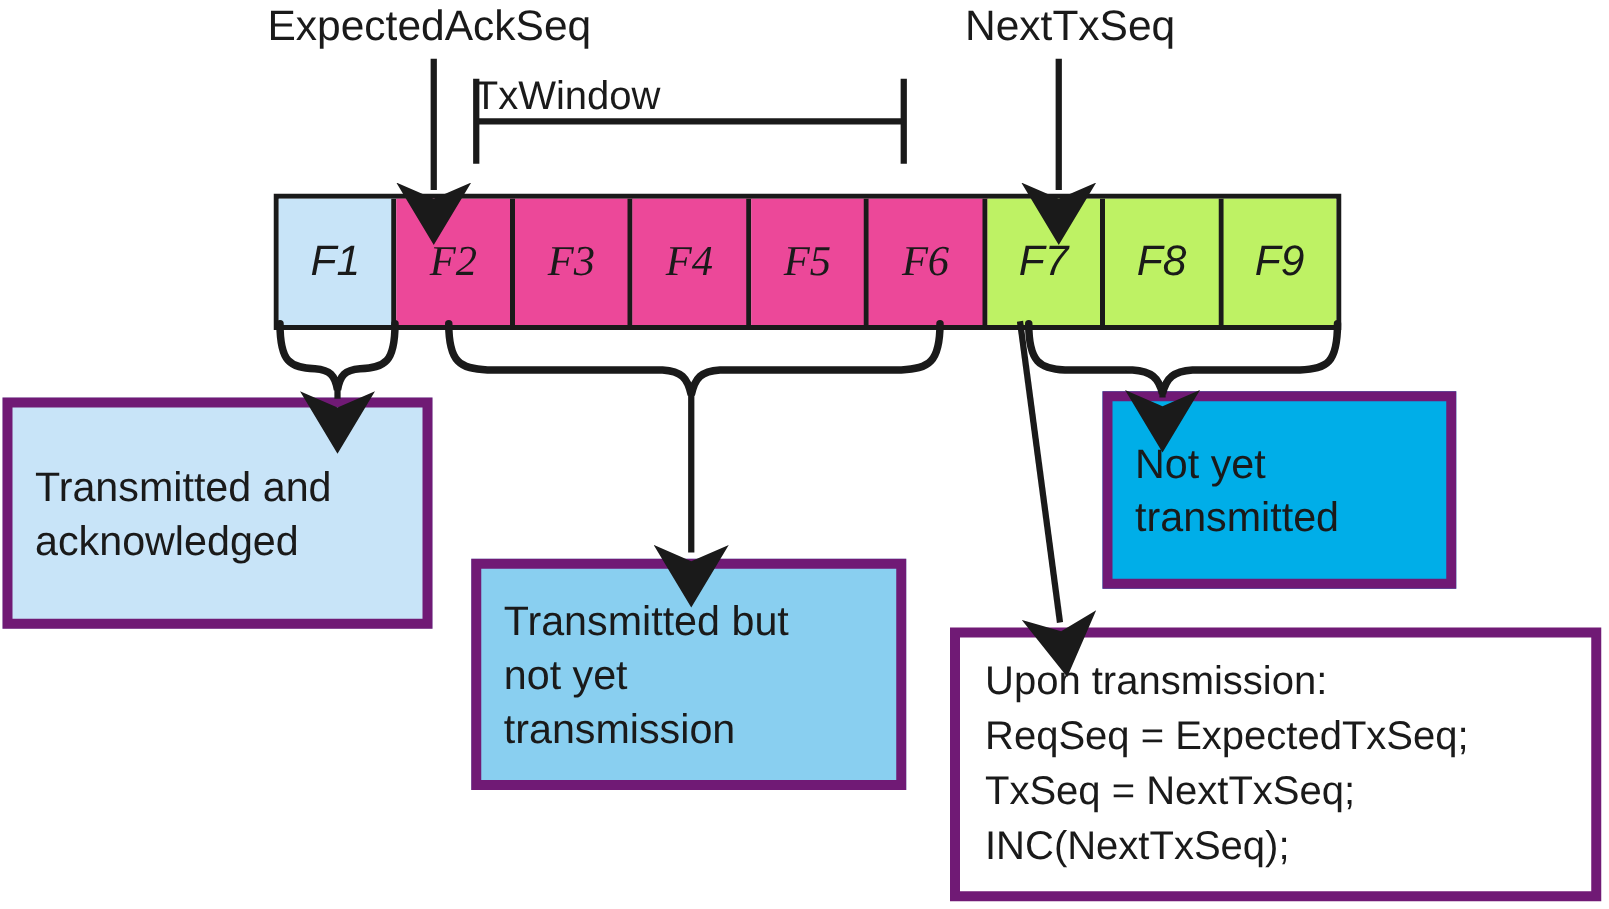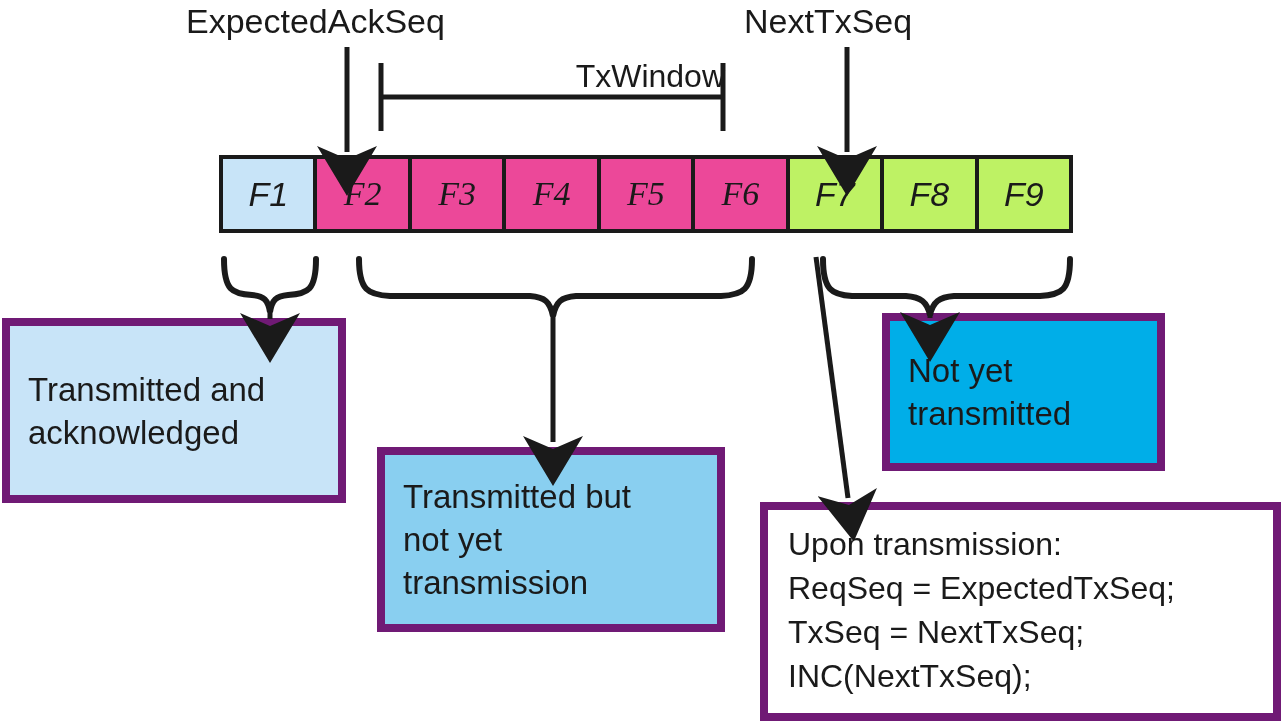--- a/index.html
+++ b/index.html
@@ -26,41 +26,42 @@
     pointer-events: none;
   }
 
   
   .ptr-label {
     position: absolute;
     font-size: 34px;
     line-height: 38px;
     color: #1a1a1a;
     white-space: nowrap;
+    margin-left: 28px;
   }
   #lbl-expectedackseq { left: 186px; top: 2px; }
   #lbl-nexttxseq      { left: 744px; top: 2px; }
 
   .window-label {
     position: absolute;
     font-size: 32px;
     line-height: 36px;
     color: #1a1a1a;
     white-space: nowrap;
-    text-align: right;
+    text-align: left;
   }
   #lbl-txwindow { left: 379px; top: 58px; width: 346px; }
 
   
   #frame-strip {
     position: absolute;
     left: 219px;
     top: 155px;
     width: 854px;
-    height: 78px;
+    height: 109px;
     box-sizing: border-box;
     border: 4px solid #1a1a1a;
     display: flex;
   }
   .frame-cell {
     flex: 1 1 0;
     box-sizing: border-box;
     border-right: 4px solid #1a1a1a;
     display: flex;
     align-items: center;

